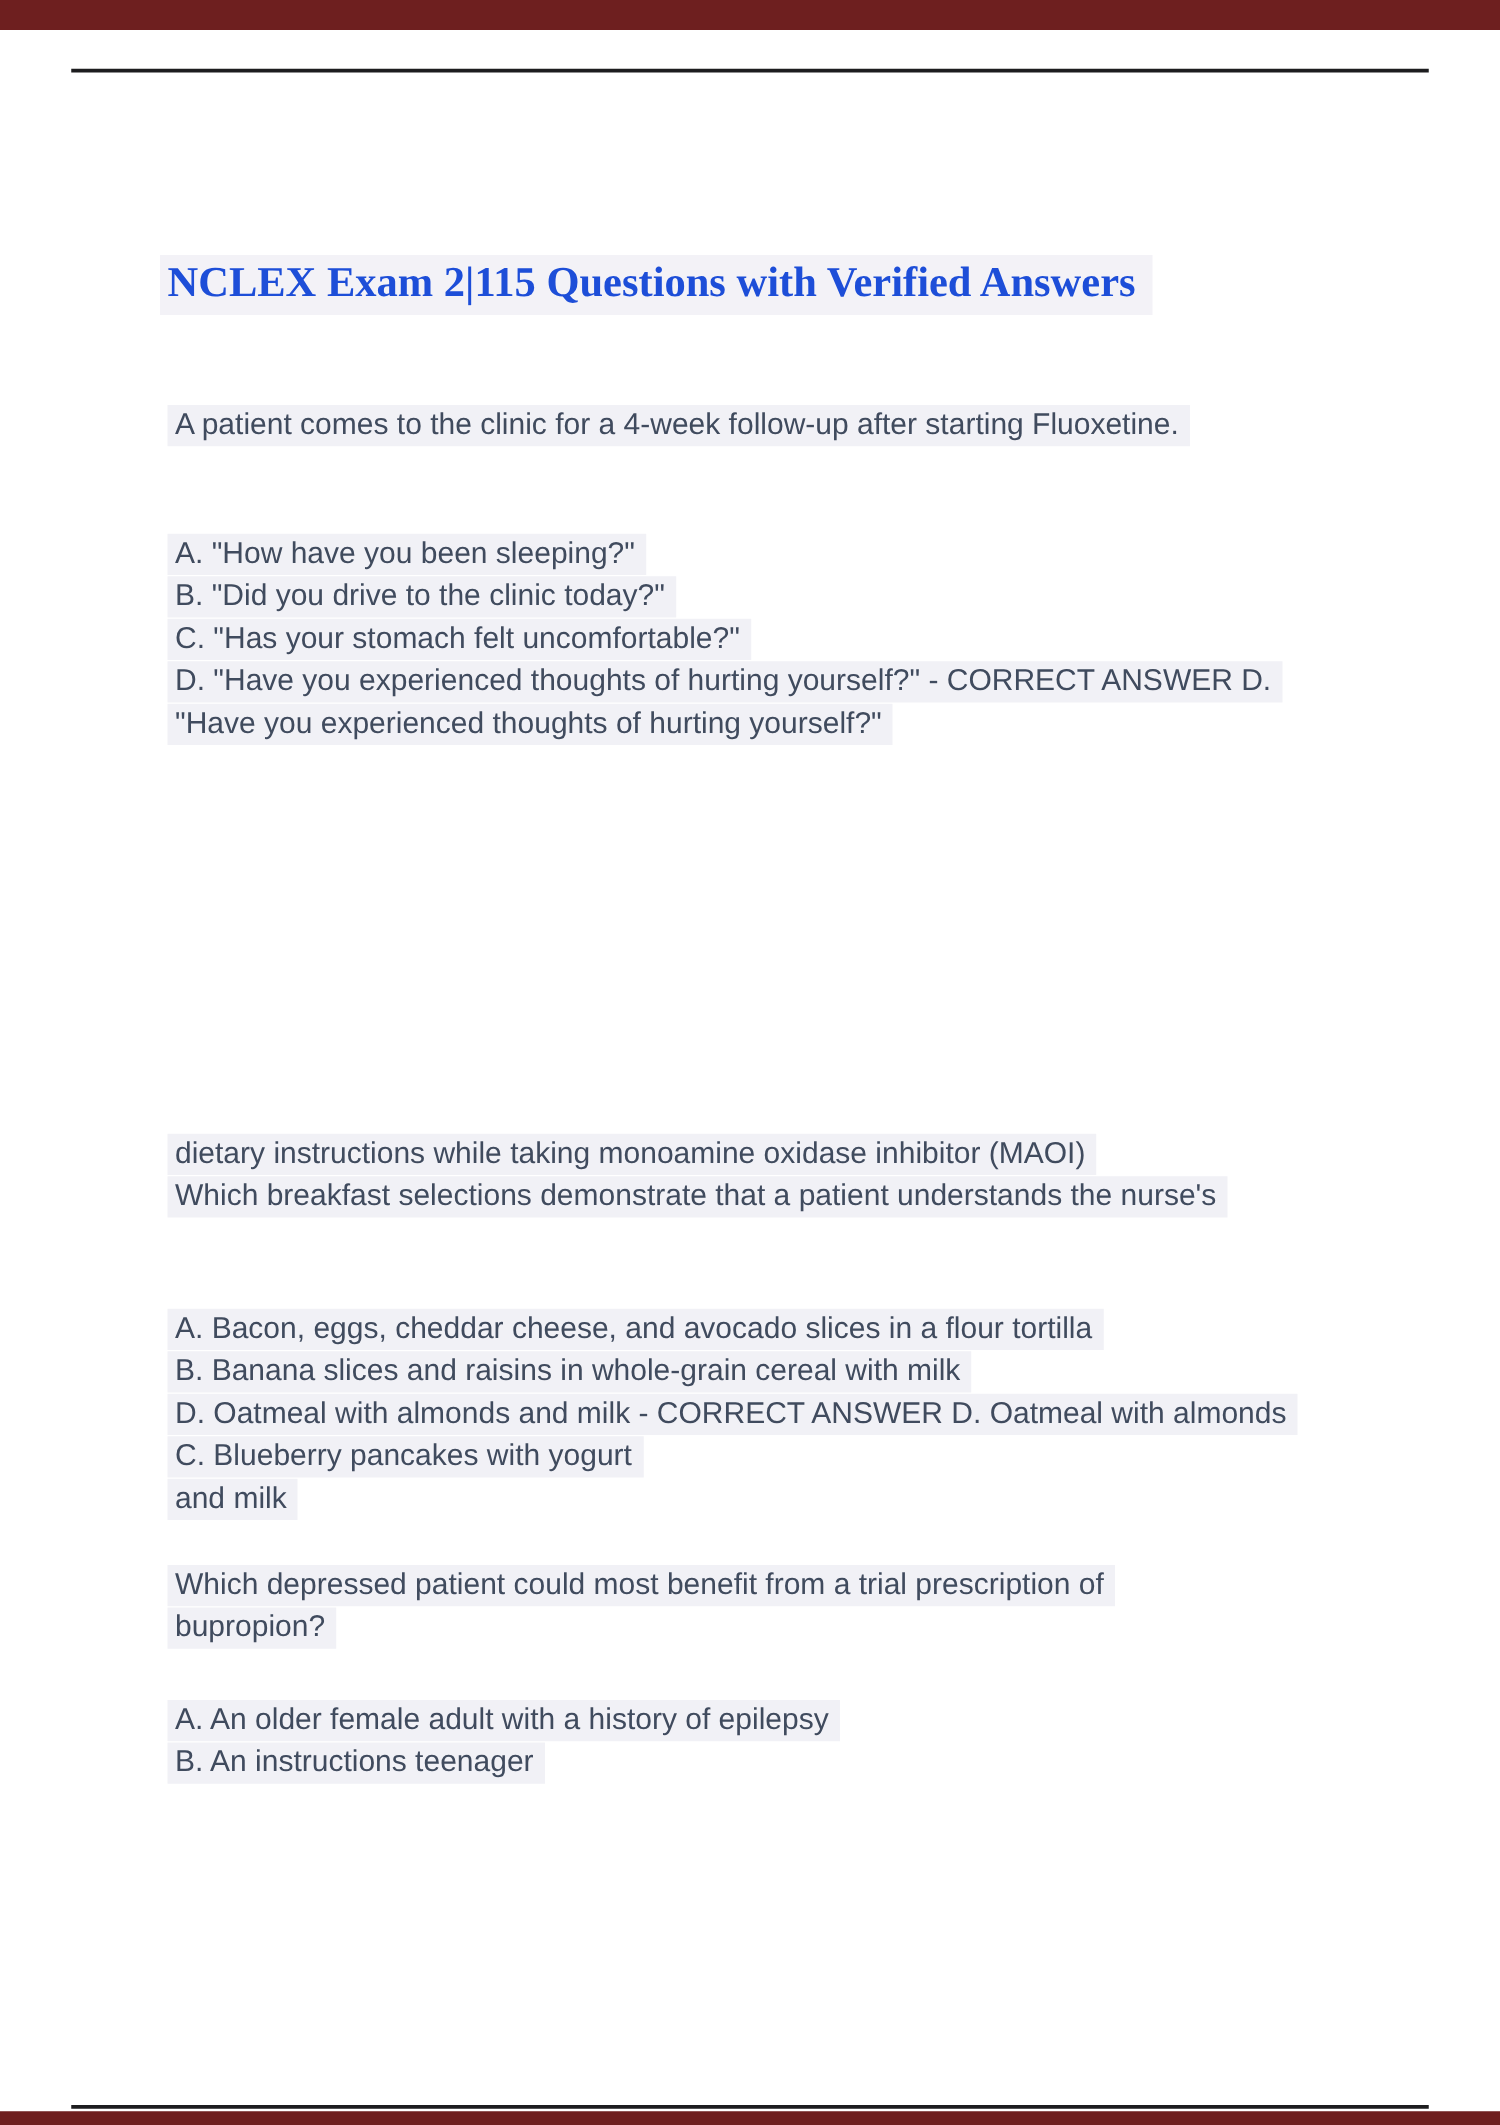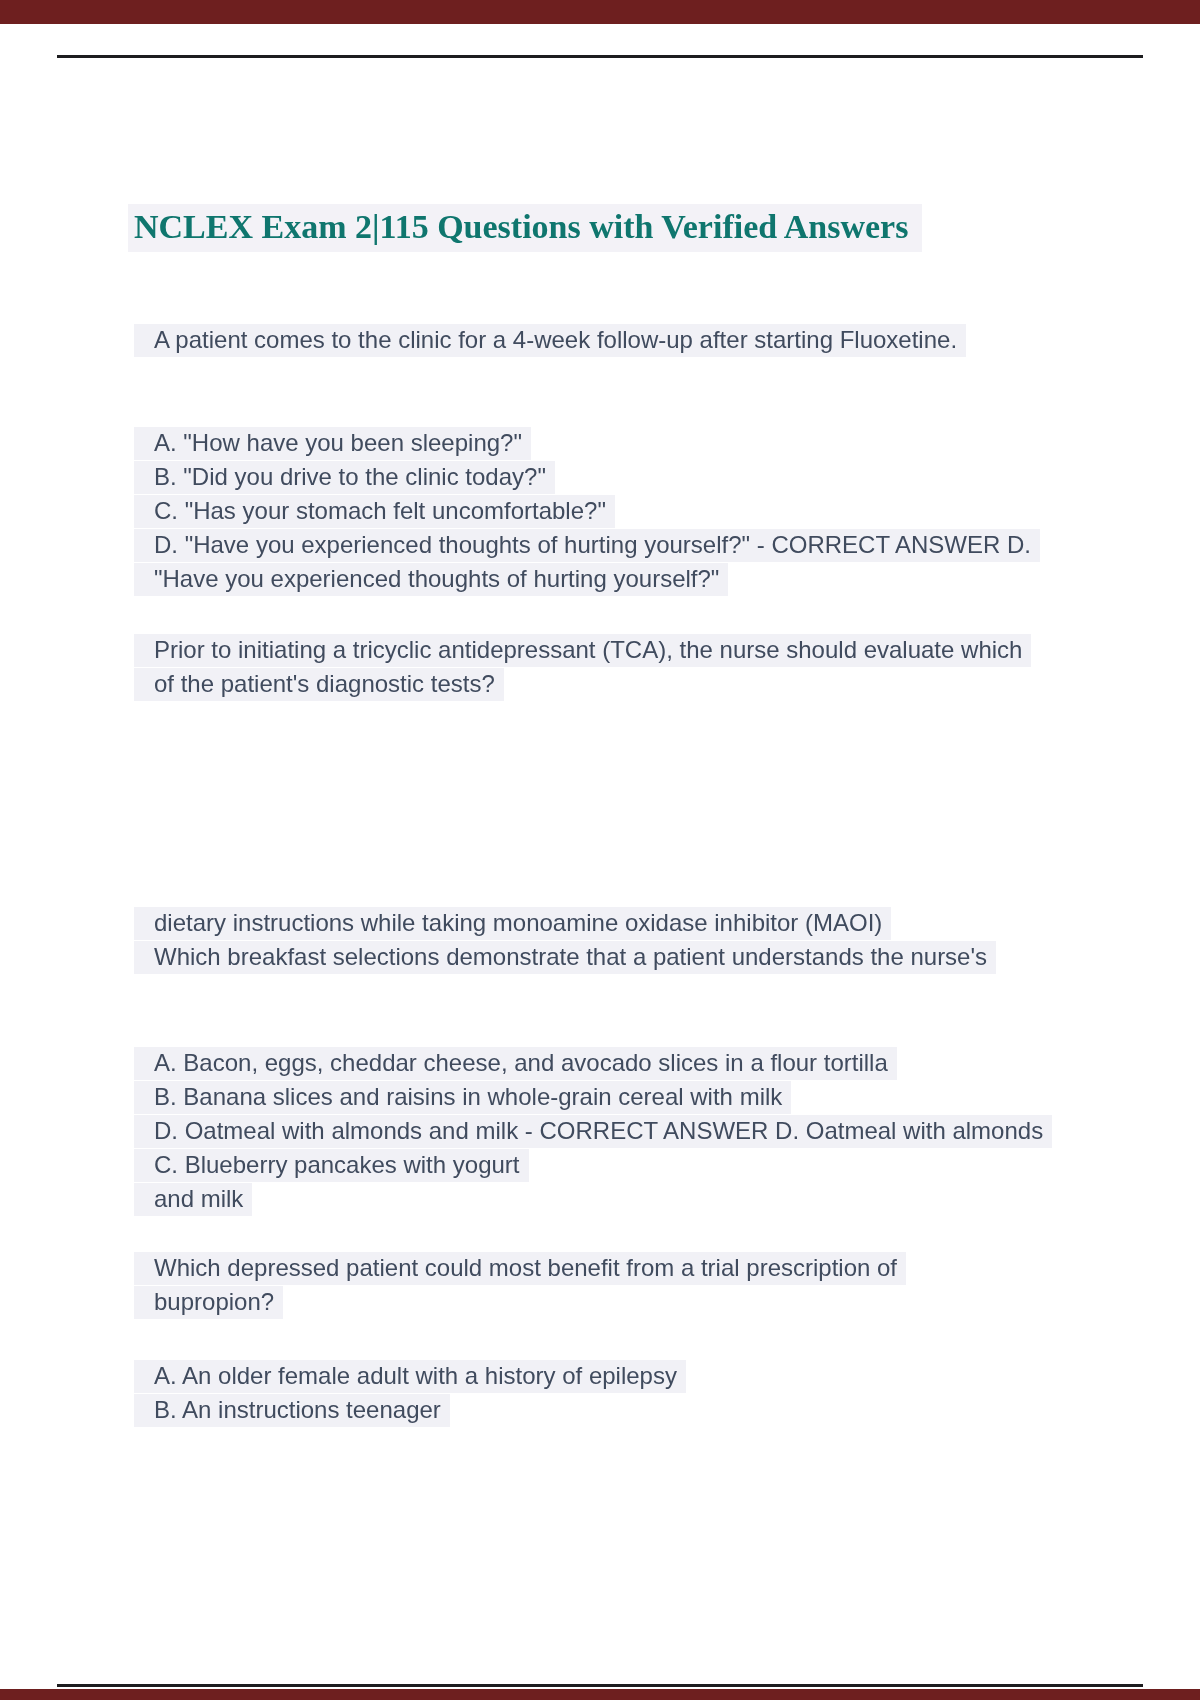--- a/index.html
+++ b/index.html
@@ -30,37 +30,37 @@
   .rule.top { top: 55px; }
   .rule.bottom { top: 1684px; }
   .doc-title {
     position: absolute;
     left: 128px;
     top: 204px;
     font-family: "Liberation Serif", "DejaVu Serif", serif;
     font-weight: bold;
     font-size: 34px;
     line-height: 46px;
-    color: #0f766e;
+    color: #1d4ed8;
     background: #f3f2f7;
     padding: 0 14px 2px 6px;
     white-space: pre;
   }
   .block {
     position: absolute;
     left: 140px;
   }
   .line {
     height: 34px;
     white-space: pre;
   }
   .hl {
     display: inline-block;
     margin-left: -6px;
-    padding: 2px 9px 3px 20px;
+    padding: 2px 9px 3px 6px;
     background: #f1f1f6;
     font-size: 24px;
     line-height: 28px;
     color: #404b5e;
   }
 </style>
 </head>
 <body>
 
 <div id="page">
@@ -75,24 +75,20 @@
   </div>
 
   <div class="block" style="top:427px">
     <div class="line"><span class="hl">A. "How have you been sleeping?"</span></div>
     <div class="line"><span class="hl">B. "Did you drive to the clinic today?"</span></div>
     <div class="line"><span class="hl">C. "Has your stomach felt uncomfortable?"</span></div>
     <div class="line"><span class="hl">D. "Have you experienced thoughts of hurting yourself?" - CORRECT ANSWER D.</span></div>
     <div class="line"><span class="hl">"Have you experienced thoughts of hurting yourself?"</span></div>
   </div>
 
-  <div class="block" style="top:634px">
-    <div class="line"><span class="hl">Prior to initiating a tricyclic antidepressant (TCA), the nurse should evaluate which</span></div>
-    <div class="line"><span class="hl">of the patient's diagnostic tests?</span></div>
-  </div>
 
 
   <div class="block" style="top:907px">
     <div class="line"><span class="hl">dietary instructions while taking monoamine oxidase inhibitor (MAOI)</span></div>
     <div class="line"><span class="hl">Which breakfast selections demonstrate that a patient understands the nurse's</span></div>
   </div>
 
   <div class="block" style="top:1047px">
     <div class="line"><span class="hl">A. Bacon, eggs, cheddar cheese, and avocado slices in a flour tortilla</span></div>
     <div class="line"><span class="hl">B. Banana slices and raisins in whole-grain cereal with milk</span></div>

